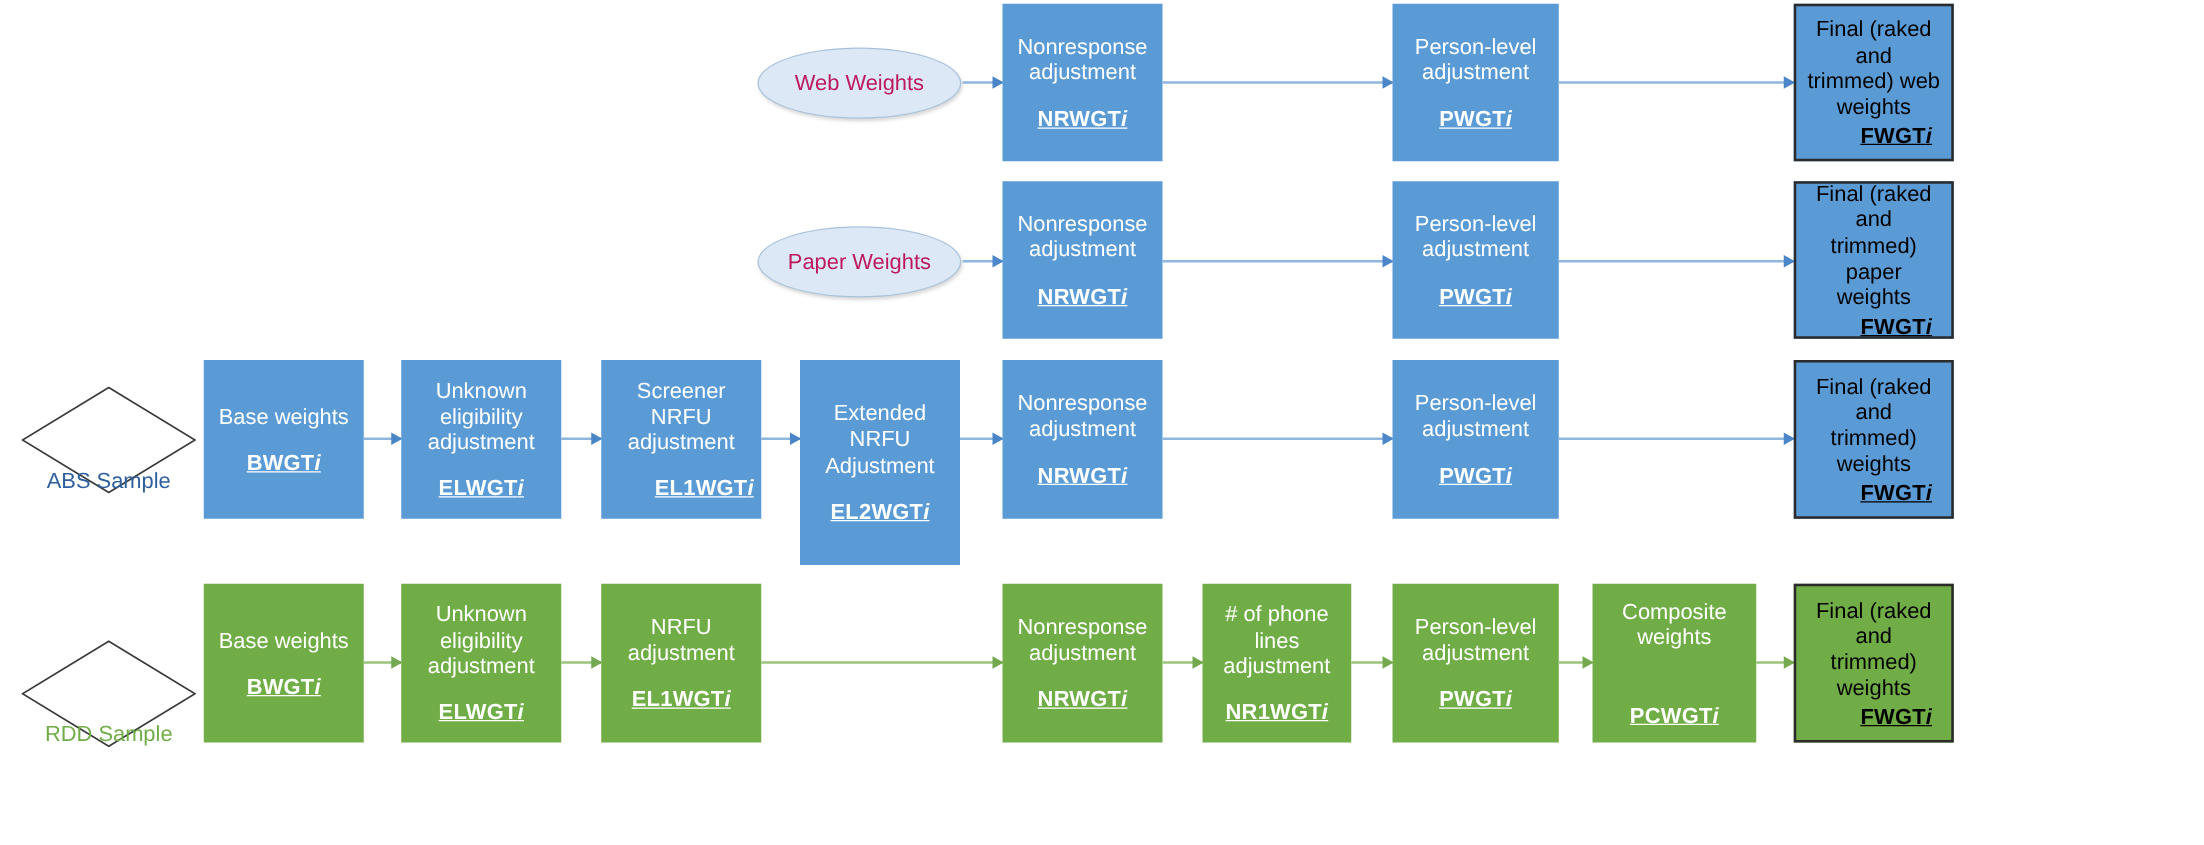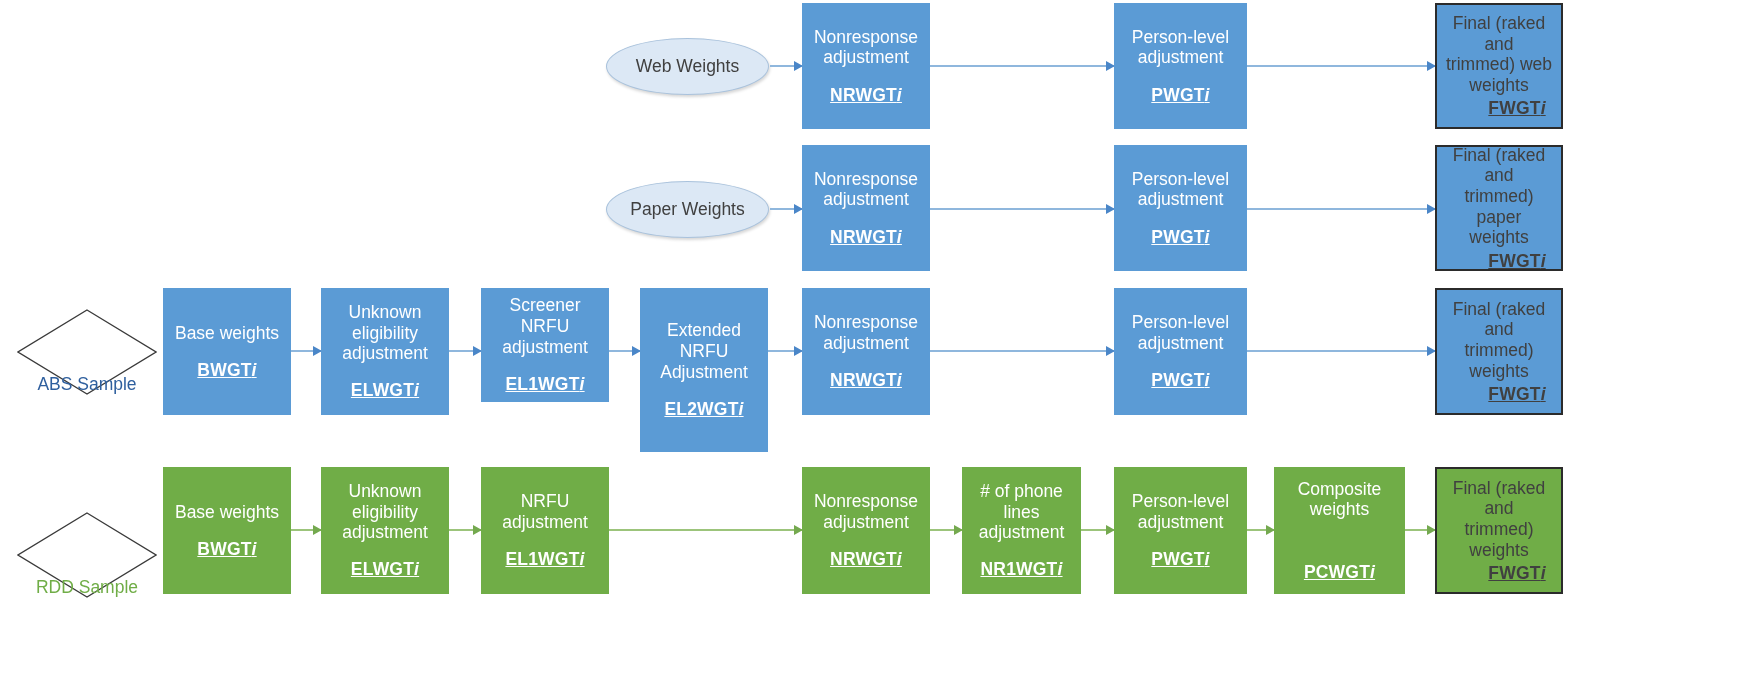--- a/index.html
+++ b/index.html
@@ -34,21 +34,21 @@
 
   .box {
     font-size: 17.5px;
     color: #ffffff;
     padding: 4px 6px;
   }
   .box.blue   { background: #5B9BD5; }
   .box.green  { background: #70AD47; }
 
   .box.final {
-    color: #404040;
+    color: #000000;
     border: 2px solid #2b2b2b;
     text-align: center;
   }
   .box.final.blue  { background: #5B9BD5; }
   .box.final.green { background: #70AD47; }
 
   .box .title {
     display: block;
     white-space: pre-line;
   }
@@ -66,21 +66,21 @@
   }
   .box .code .i {
     font-style: italic;
   }
 
   
   .oval {
     border-radius: 50%;
     background: #DCE8F5;
     border: 1px solid #A9C2DC;
-    color: #404040;
+    color: #be185d;
     font-size: 17.5px;
     box-shadow: 1px 2px 3px rgba(0,0,0,0.16);
   }
 
   
   .diamond-wrap {
     position: absolute;
     display: flex;
     align-items: flex-end;
     justify-content: center;
@@ -204,21 +204,21 @@
   <div class="node box blue" style="left:321px; top:288px; width:128px; height:127px;">
     <span class="title">Unknown
 eligibility
 adjustment</span>
     <span class="code"><span>ELWGT</span><span class="i">i</span></span>
   </div>
   <div class="conn blue" style="left:449px; top:350px; width:32px;">
       <span class="head"></span>
     </div>
 
-  <div class="node box blue" style="left:481px; top:288px; width:128px; height:114px;">
+  <div class="node box blue" style="left:481px; top:288px; width:128px; height:127px;align-items:flex-end;">
     <span class="title">Screener NRFU
 adjustment</span>
     <span class="code"><span>EL1WGT</span><span class="i">i</span></span>
   </div>
   <div class="conn blue" style="left:609px; top:350px; width:31px;">
       <span class="head"></span>
     </div>
 
   <div class="node box blue" style="left:640px; top:288px; width:128px; height:164px;">
     <span class="title">Extended NRFU

